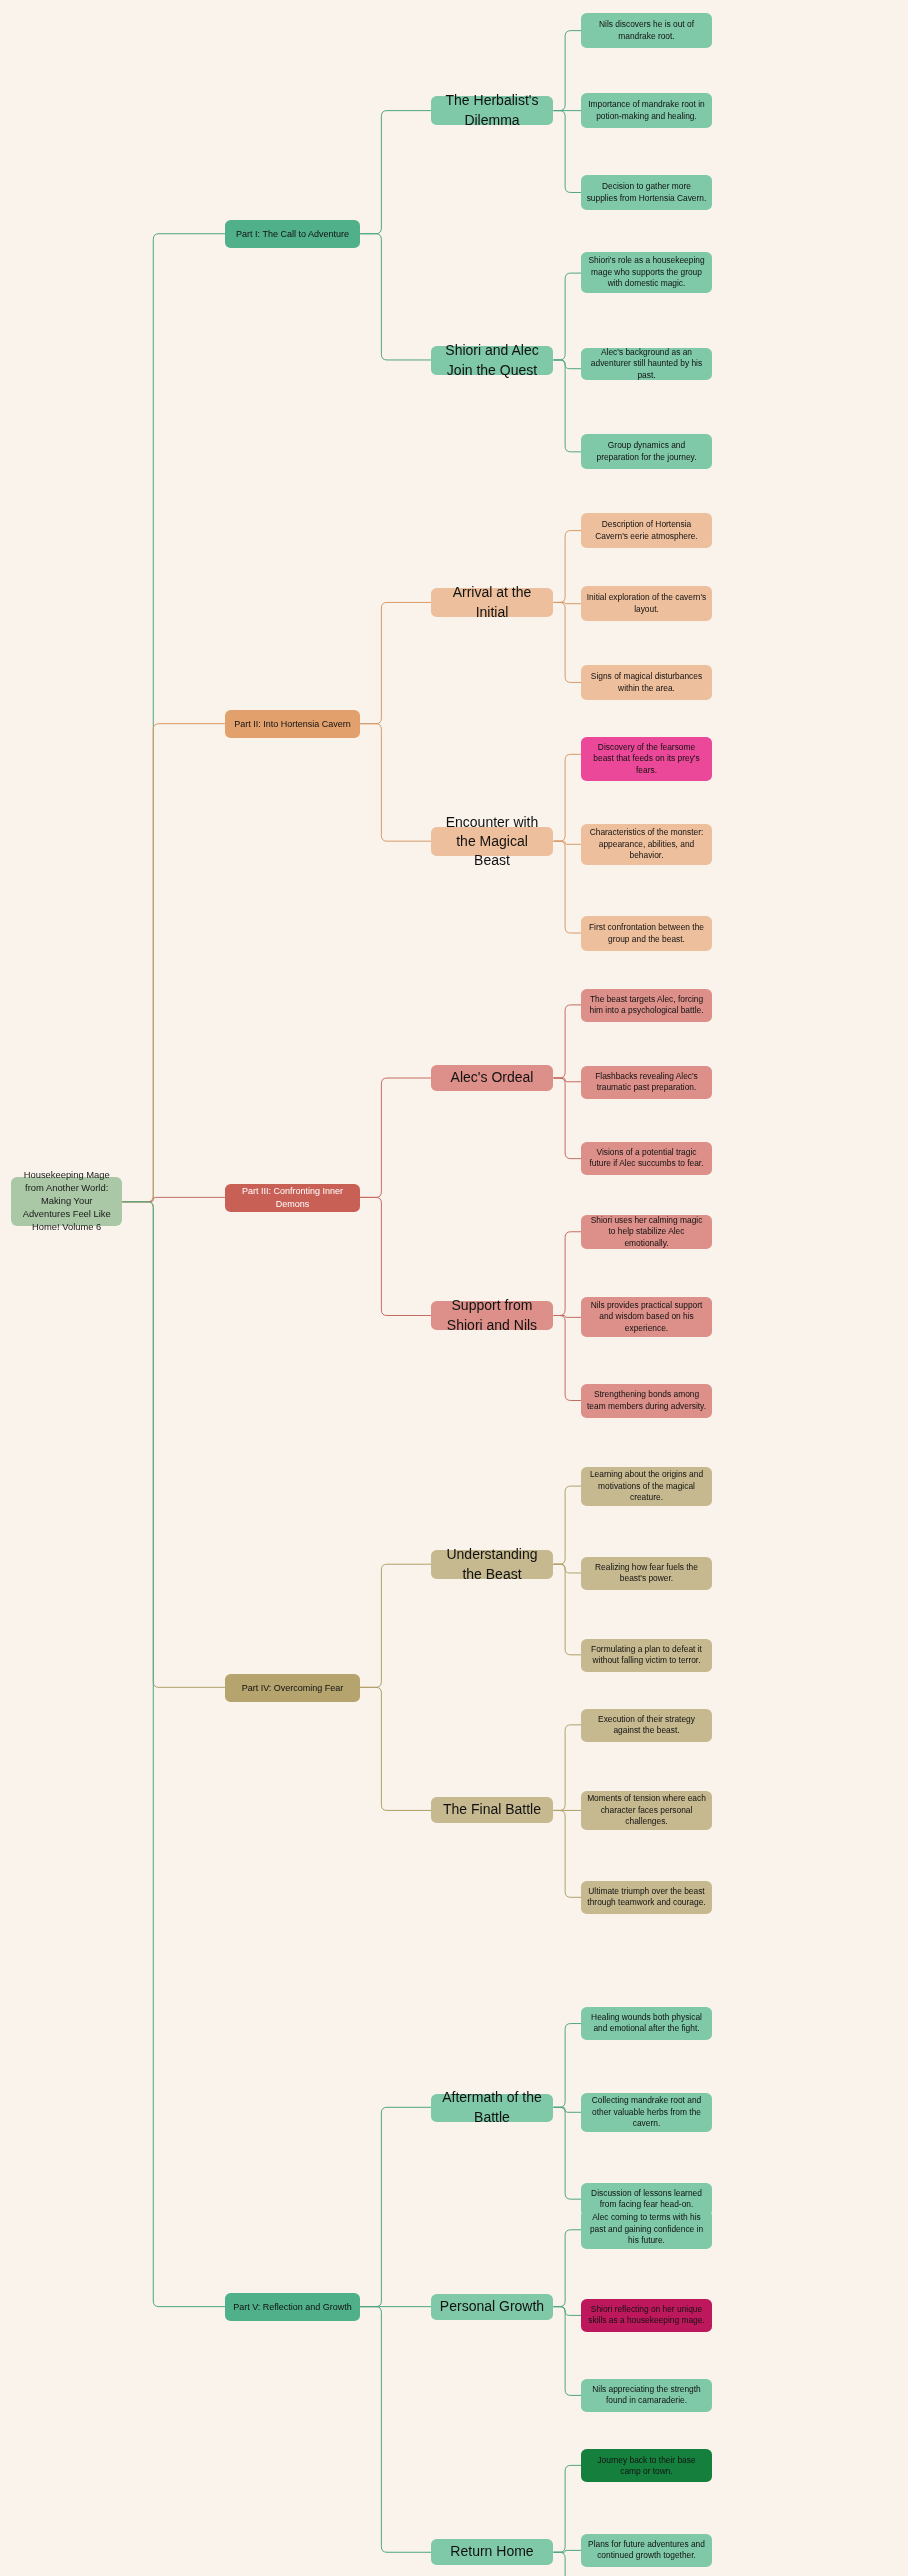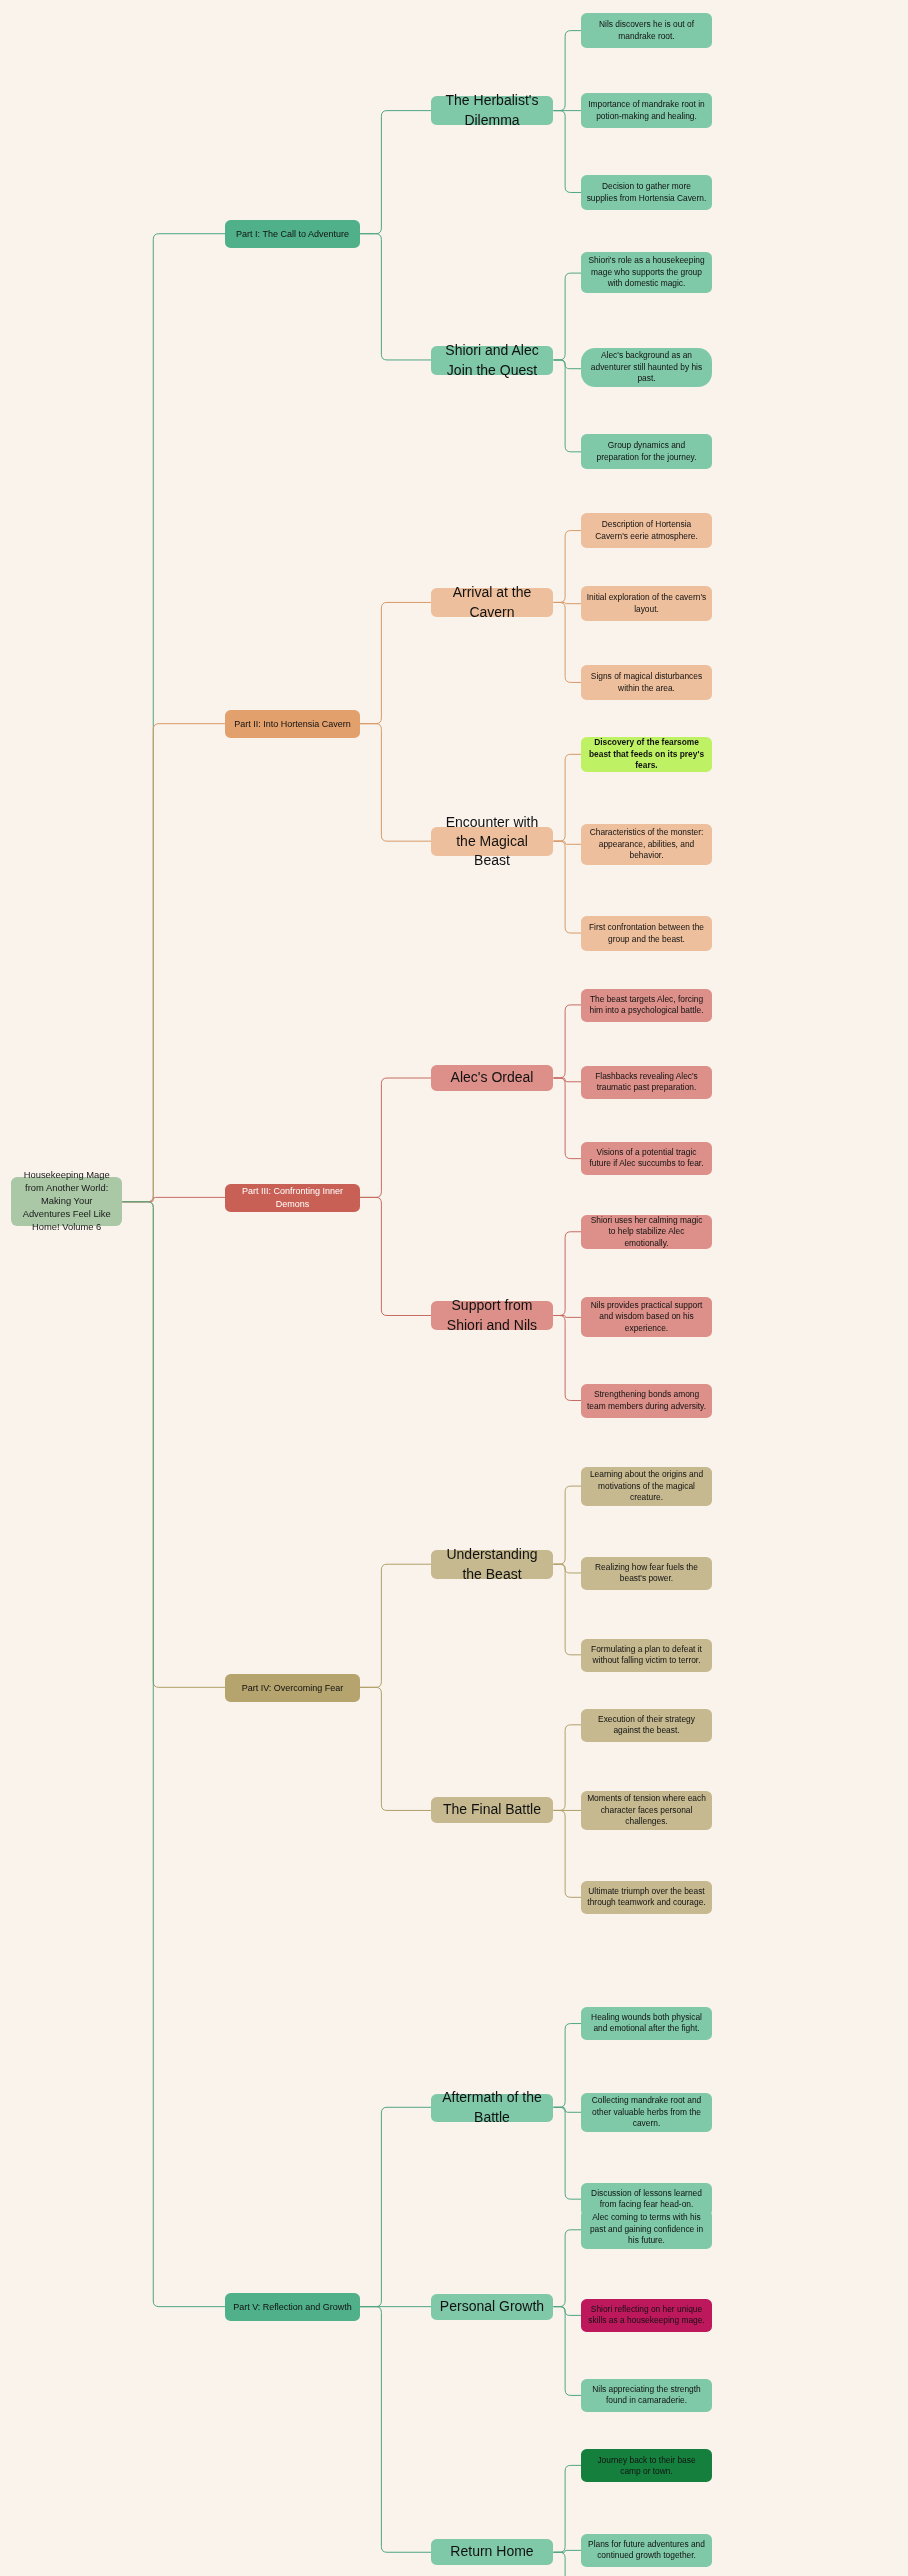--- a/index.html
+++ b/index.html
@@ -121,45 +121,45 @@
     </div>
     <div class="node node-l3" style="left: 581px; top: 175px; width: 131px; height: 35px; background: rgb(127, 201, 169); color: rgb(17, 17, 17);">
       <span>Decision to gather more supplies from Hortensia Cavern.</span>
     </div>
     <div class="node node-l2" style="left: 431px; top: 346px; width: 122px; height: 29px; background: rgb(127, 201, 169); color: rgb(17, 17, 17);">
       <span>Shiori and Alec Join the Quest</span>
     </div>
     <div class="node node-l3" style="left: 581px; top: 252px; width: 131px; height: 41px; background: rgb(127, 201, 169); color: rgb(17, 17, 17);">
       <span>Shiori's role as a housekeeping mage who supports the group with domestic magic.</span>
     </div>
-    <div class="node node-l3" style="left: 581px; top: 348px; width: 131px; height: 39px; background: rgb(127, 201, 169); color: rgb(17, 17, 17); border-radius: 14px;">
+    <div class="node node-l3" style="left: 581px; top: 348px; width: 131px; height: 32px; background: rgb(127, 201, 169); color: rgb(17, 17, 17);">
       <span>Alec's background as an adventurer still haunted by his past.</span>
     </div>
     <div class="node node-l3" style="left: 581px; top: 434px; width: 131px; height: 35px; background: rgb(127, 201, 169); color: rgb(17, 17, 17);">
       <span>Group dynamics and preparation for the journey.</span>
     </div>
     <div class="node node-l1" style="left: 225px; top: 710px; width: 135px; height: 27.5px; background: rgb(226, 160, 108); color: rgb(17, 17, 17);">
       <span>Part II: Into Hortensia Cavern</span>
     </div>
     <div class="node node-l2" style="left: 431px; top: 588px; width: 122px; height: 29px; background: rgb(238, 191, 156); color: rgb(17, 17, 17);">
-      <span>Arrival at the Cavern</span>
+      <span>Arrival at the Initial</span>
     </div>
     <div class="node node-l3" style="left: 581px; top: 513px; width: 131px; height: 35px; background: rgb(238, 191, 156); color: rgb(17, 17, 17);">
       <span>Description of Hortensia Cavern's eerie atmosphere.</span>
     </div>
     <div class="node node-l3" style="left: 581px; top: 586px; width: 131px; height: 35px; background: rgb(238, 191, 156); color: rgb(17, 17, 17);">
       <span>Initial exploration of the cavern's layout.</span>
     </div>
     <div class="node node-l3" style="left: 581px; top: 665px; width: 131px; height: 35px; background: rgb(238, 191, 156); color: rgb(17, 17, 17);">
       <span>Signs of magical disturbances within the area.</span>
     </div>
     <div class="node node-l2" style="left: 431px; top: 827px; width: 122px; height: 29px; background: rgb(238, 191, 156); color: rgb(17, 17, 17);">
       <span>Encounter with the Magical Beast</span>
     </div>
-    <div class="node node-l3" style="left: 581px; top: 737px; width: 131px; height: 35px; background: #bef264; color: rgb(17, 17, 17); font-weight: bold;">
+    <div class="node node-l3" style="left: 581px; top: 737px; width: 131px; height: 44px; background: #ec4899; color: rgb(17, 17, 17);">
       <span>Discovery of the fearsome beast that feeds on its prey's fears.</span>
     </div>
     <div class="node node-l3" style="left: 581px; top: 824px; width: 131px; height: 41px; background: rgb(238, 191, 156); color: rgb(17, 17, 17);">
       <span>Characteristics of the monster: appearance, abilities, and behavior.</span>
     </div>
     <div class="node node-l3" style="left: 581px; top: 916px; width: 131px; height: 35px; background: rgb(238, 191, 156); color: rgb(17, 17, 17);">
       <span>First confrontation between the group and the beast.</span>
     </div>
     <div class="node node-l1 white-text" style="left: 225px; top: 1184px; width: 135px; height: 27.5px; background: rgb(201, 96, 85); color: rgb(255, 255, 255);">
       <span>Part III: Confronting Inner Demons</span>

